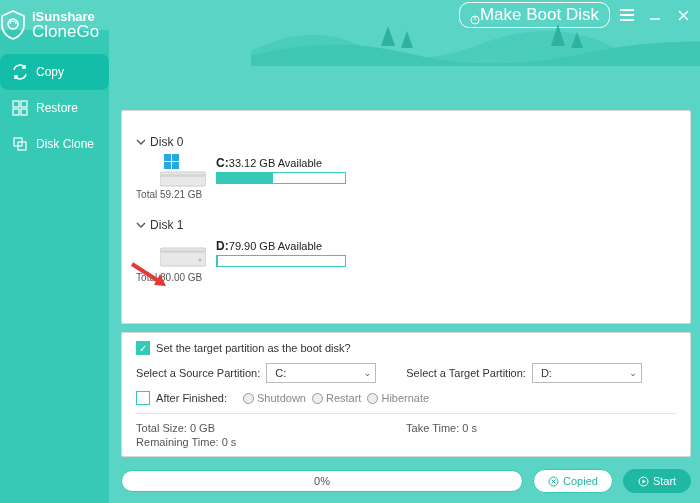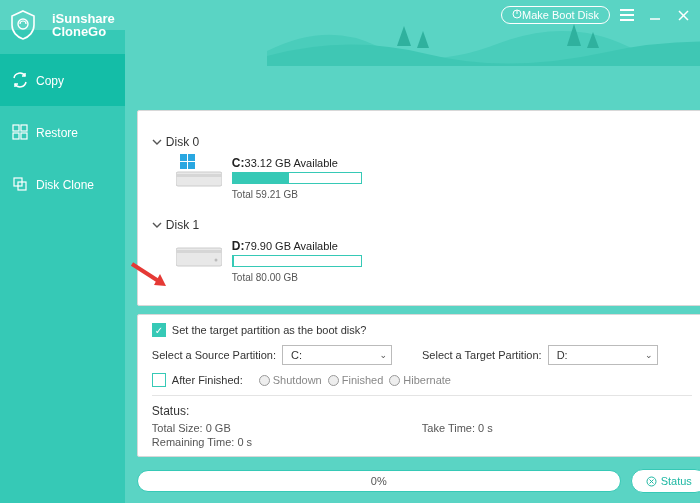--- a/index.html
+++ b/index.html
@@ -1,44 +1,44 @@
 <!DOCTYPE html>
 <html><head>
 <meta charset="utf-8">
 <style>
   * { box-sizing: border-box; margin: 0; padding: 0; font-family: "Segoe UI", Arial, sans-serif; }
   body { width: 700px; height: 503px; overflow: hidden; background: #5ad4c4; position: relative; }
   .app { width: 700px; height: 503px; display: flex; flex-direction: column; }
   .titlebar { height: 30px; display: flex; align-items: center; justify-content: flex-end; padding-right: 6px; gap: 6px; }
-  .titlebar .btn-boot { border: 1px solid #fff; color: #fff; font-size: 11px; padding: 2px 10px; border-radius: 10px; display: flex; align-items: flex-start; cursor: pointer; }
+  .titlebar .btn-boot { border: 1px solid #fff; color: #fff; font-size: 17px; padding: 2px 10px; border-radius: 10px; display: flex; align-items: flex-end; cursor: pointer; }
   .titlebar .win-btn { width: 22px; height: 22px; display: flex; align-items: center; justify-content: center; color: #fff; cursor: pointer; font-size: 14px; }
   .hamburger { display: flex; flex-direction: column; gap: 3px; }
   .hamburger span { display: block; width: 14px; height: 2px; background: #fff; }
 
   .body { flex: 1; display: flex; }
   .sidebar { width: 130px; background: #36c9b6; display: flex; flex-direction: column; padding-top: 0; }
-  .logo { display: flex; align-items: center; gap: 16px; color: #fff; padding: 0 10px 8px 10px; margin-top: -26px; height: 50px; }
+  .logo { display: flex; align-items: center; gap: 6px; color: #fff; padding: 0 10px 8px 0; margin-top: -26px; height: 50px; }
   .logo svg { flex-shrink: 0; }
   .logo .t1 { font-size: 13px; font-weight: 600; line-height: 1; }
-  .logo .t2 { font-size: 13px; font-weight: 700; line-height: 1; }
-  .side-item { display: flex; align-items: flex-end; gap: 8px; color: #fff; font-size: 12px; padding: 18px 12px; cursor: pointer; }
+  .logo .t2 { font-size: 17px; font-weight: 400; line-height: 1; }
+  .side-item { display: flex; align-items: center; gap: 8px; color: #fff; font-size: 12px; padding: 10px 12px; cursor: pointer; border-radius: 8px; }
   .side-item.active { background: #14bda7; }
 
   .main { flex: 1; display: flex; flex-direction: column; padding: 2px 12px 10px 12px; gap: 8px; position: relative; }
   .panel { background: #fff; border: 1px solid #d8d8d8; border-radius: 2px; }
   .disks { flex: 1.1; overflow: hidden; padding: 6px 14px; }
   .disk-hdr { display: flex; align-items: center; gap: 4px; font-size: 12px; color: #333; margin-top: 18px; cursor: pointer; }
   .drive-row { display: flex; align-items: center; gap: 10px; padding: 4px 0 2px 24px; }
   .drive-icon { width: 46px; height: 34px; display: flex; align-items: center; justify-content: center; }
   .drive-info { display: flex; flex-direction: column; gap: 2px; font-size: 10px; color: #444; }
   .drive-title { font-size: 11px; color: #222; }
   .drive-title b { font-size: 12px; }
   .bar { width: 130px; height: 12px; border: 1px solid #36c9b6; position: relative; background: #fff; }
   .bar .fill { position: absolute; top: 0; left: 0; bottom: 0; background: #36c9b6; }
-  .total { font-size: 10px; color: #555; margin-left: 80px; }
+  .total { font-size: 10px; color: #555; }
 
   .settings { padding: 8px 14px; font-size: 11px; color: #333; display: flex; flex-direction: column; gap: 8px; }
   .row { display: flex; align-items: center; gap: 6px; flex-wrap: wrap; }
   .checkbox { width: 14px; height: 14px; border: 1px solid #36c9b6; display: flex; align-items: center; justify-content: center; cursor: pointer; }
   .checkbox.checked { background: #36c9b6; color: #fff; font-size: 10px; }
   .checkbox.unchecked { background: #fff; }
   .sel-label { font-size: 11px; }
   .select { border: 1px solid #bbb; font-size: 11px; height: 20px; display: flex; align-items: center; justify-content: space-between; padding: 0 4px 0 8px; cursor: pointer; }
   .select .chev { font-size: 9px; color: #555; }
   .radio { display: inline-flex; align-items: center; gap: 3px; color: #888; font-size: 11px; cursor: pointer; }
@@ -218,47 +218,53 @@
         <div class="row">
           <div class="checkbox unchecked"></div>
           <span>After Finished:</span>
           <span style="width:4px"></span>
           <label class="radio">
               <span class="dot"></span>
               <span>Shutdown</span>
             </label>
           <label class="radio">
               <span class="dot"></span>
-              <span>Finished</span>
+              <span>Restart</span>
             </label>
           <label class="radio">
               <span class="dot"></span>
               <span>Hibernate</span>
             </label>
         </div>
         <hr>
         <div class="status-grid">
-          <div class="status-title">Status:</div>
           <div>Total Size: 0 GB</div>
           <div>Take Time: 0 s</div>
           <div>Remaining Time: 0 s</div>
         </div>
       </div>
 
       <div class="footer">
         <div class="progress">
           <span>0%</span>
         </div>
         <div class="pill-btn cancel">
           <svg width="11" height="11" viewBox="0 0 11 11">
               <circle cx="5.5" cy="5.5" r="4.5" fill="none" stroke="#1fb8a3" stroke-width="1"></circle>
               <line x1="3.5" y1="3.5" x2="7.5" y2="7.5" stroke="#1fb8a3" stroke-width="1"></line>
               <line x1="7.5" y1="3.5" x2="3.5" y2="7.5" stroke="#1fb8a3" stroke-width="1"></line>
             </svg>
-          <span>Status</span>
+          <span>Copied</span>
+        </div>
+        <div class="pill-btn start">
+          <svg width="11" height="11" viewBox="0 0 11 11">
+              <circle cx="5.5" cy="5.5" r="4.5" fill="none" stroke="#fff" stroke-width="1"></circle>
+              <polygon points="4.5,3.5 8,5.5 4.5,7.5" fill="#fff"></polygon>
+            </svg>
+          <span>Start</span>
         </div>
       </div>
     </div>
   </div>
 </div>
 
 <svg class="arrow-annotation" width="40" height="30" viewBox="0 0 40 30">
   <line x1="2" y1="4" x2="30" y2="22" stroke="#e53935" stroke-width="4"></line>
   <polygon points="24,25 36,26 30,14" fill="#e53935"></polygon>
 </svg>

